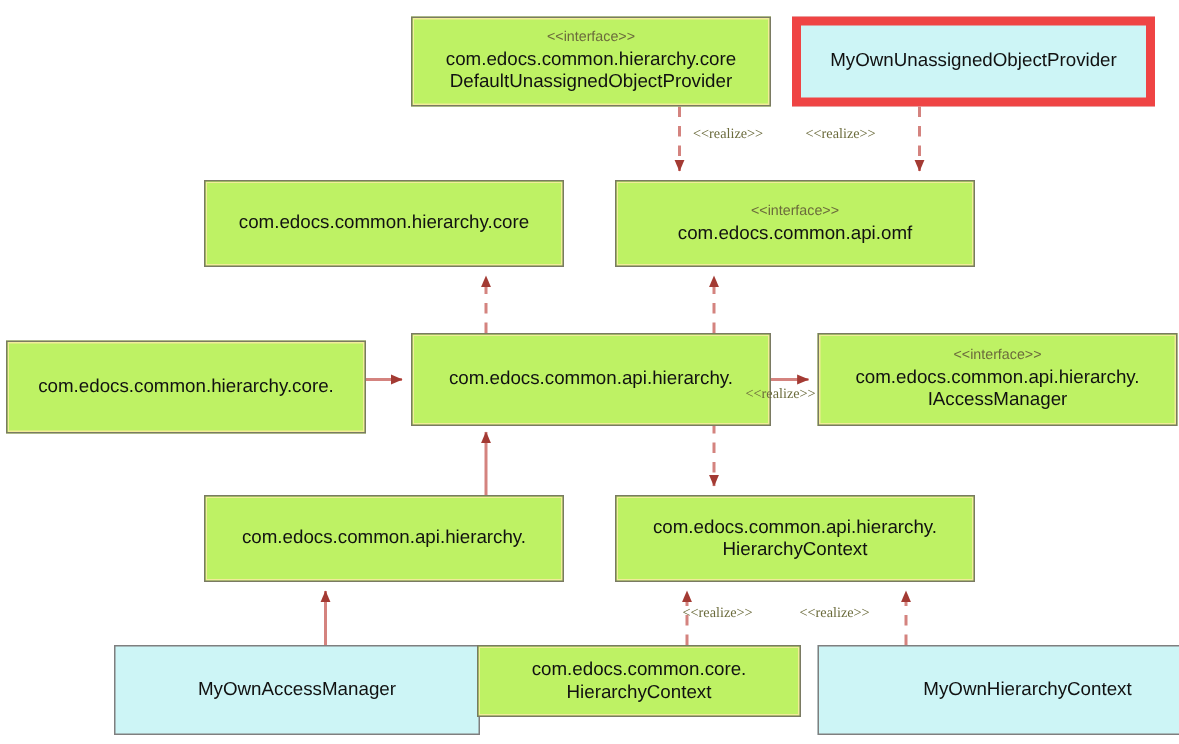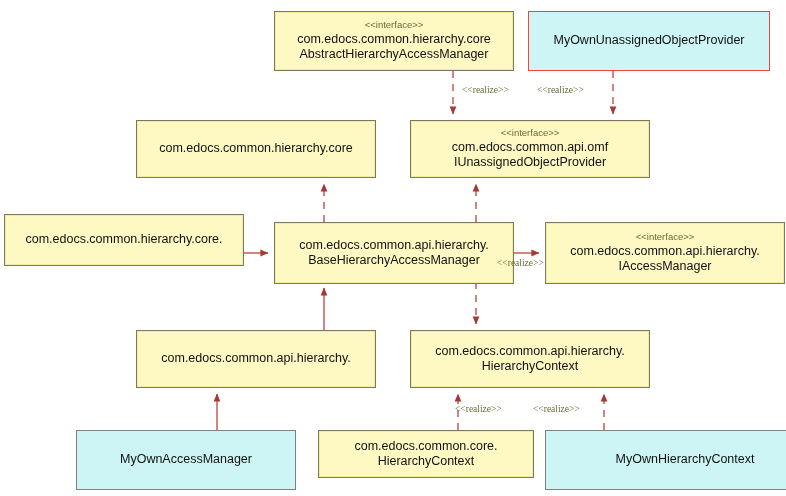--- a/index.html
+++ b/index.html
@@ -36,30 +36,30 @@
     background: #ffffff;
     border: 1px solid #6e6e5a;
     box-shadow: none;
     padding: 2px 4px;
     z-index: 2;
   }
   
   .node.classbox {
     border: 1px solid #7a7a62;
     outline: none;
-    background: #fef9c3;
+    background: #bef264;
     box-shadow: inset 0 0 0 1px #f2ec9a;
   }
   .node.userbox {
     background: #cdf5f6;
     border: 1px solid #7f7f7f;
     box-shadow: none;
   }
   .node.userbox.blackborder {
-    border: 1px solid #ef4444;
+    border: 6px solid #ef4444;
     text-align: right;
   }
   .stereotype {
     font-size: 9.5px;
     color: #6b6b3c;
     letter-spacing: 0px;
     margin-bottom: 1px;
   }
   .nline { display: block; white-space: nowrap; }
   .edge-label {
@@ -135,62 +135,60 @@
 
      api HierarchyContext (dashed, up) --&gt;
     <g>
       <line x1="604" y1="430" x2="604" y2="394" stroke="#d4837f" stroke-width="2" stroke-dasharray="7,6" marker-end="url(#arrow-solid)"></line>
     </g>
   </svg>
 
   <div class="node classbox" style="left:274px; top:11px; width:240px; height:60px;">
     <span class="stereotype">&lt;&lt;interface&gt;&gt;</span>
     <span class="nline">com.edocs.common.hierarchy.core</span>
-    <span class="nline">AbstractHierarchyAccessManager</span>
+    <span class="nline">DefaultUnassignedObjectProvider</span>
   </div>
 
   <div class="node userbox blackborder" style="left:528px; top:11px; width:242px; height:60px;">
     <span class="nline">MyOwnUnassignedObjectProvider</span>
   </div>
 
   <div class="node classbox" style="left:136px; top:120px; width:240px; height:58px;">
     <span class="nline">com.edocs.common.hierarchy.core</span>
   </div>
 
   <div class="node classbox" style="left:410px; top:120px; width:240px; height:58px;">
     <span class="stereotype">&lt;&lt;interface&gt;&gt;</span>
     <span class="nline">com.edocs.common.api.omf</span>
-    <span class="nline">IUnassignedObjectProvider</span>
-  </div>
-
-  <div class="node classbox" style="left:4px; top:214px; width:240px; height:52px;">
+  </div>
+
+  <div class="node classbox" style="left:4px; top:227px; width:240px; height:62px;">
     <span class="nline">com.edocs.common.hierarchy.core.</span>
   </div>
 
   <div class="node classbox" style="left:274px; top:222px; width:240px; height:62px;">
     <span class="nline">com.edocs.common.api.hierarchy.</span>
-    <span class="nline">BaseHierarchyAccessManager</span>
   </div>
 
   <div class="node classbox" style="left:545px; top:222px; width:240px; height:62px;">
     <span class="stereotype">&lt;&lt;interface&gt;&gt;</span>
     <span class="nline">com.edocs.common.api.hierarchy.</span>
     <span class="nline">IAccessManager</span>
   </div>
 
   <div class="node classbox" style="left:136px; top:330px; width:240px; height:58px;">
     <span class="nline">com.edocs.common.api.hierarchy.</span>
   </div>
 
   <div class="node classbox" style="left:410px; top:330px; width:240px; height:58px;">
     <span class="nline">com.edocs.common.api.hierarchy.</span>
     <span class="nline">HierarchyContext</span>
   </div>
 
-  <div class="node userbox" style="left:76px; top:430px; width:220px; height:60px;">
+  <div class="node userbox" style="left:76px; top:430px; width:244px; height:60px;">
     <span class="nline">MyOwnAccessManager</span>
   </div>
 
   <div class="node classbox" style="left:318px; top:430px; width:216px; height:48px;">
     <span class="nline">com.edocs.common.core.</span>
     <span class="nline">HierarchyContext</span>
   </div>
 
   <div class="node userbox" style="left:545px; top:430px; width:280px; height:60px;">
     <span class="nline">MyOwnHierarchyContext</span>

